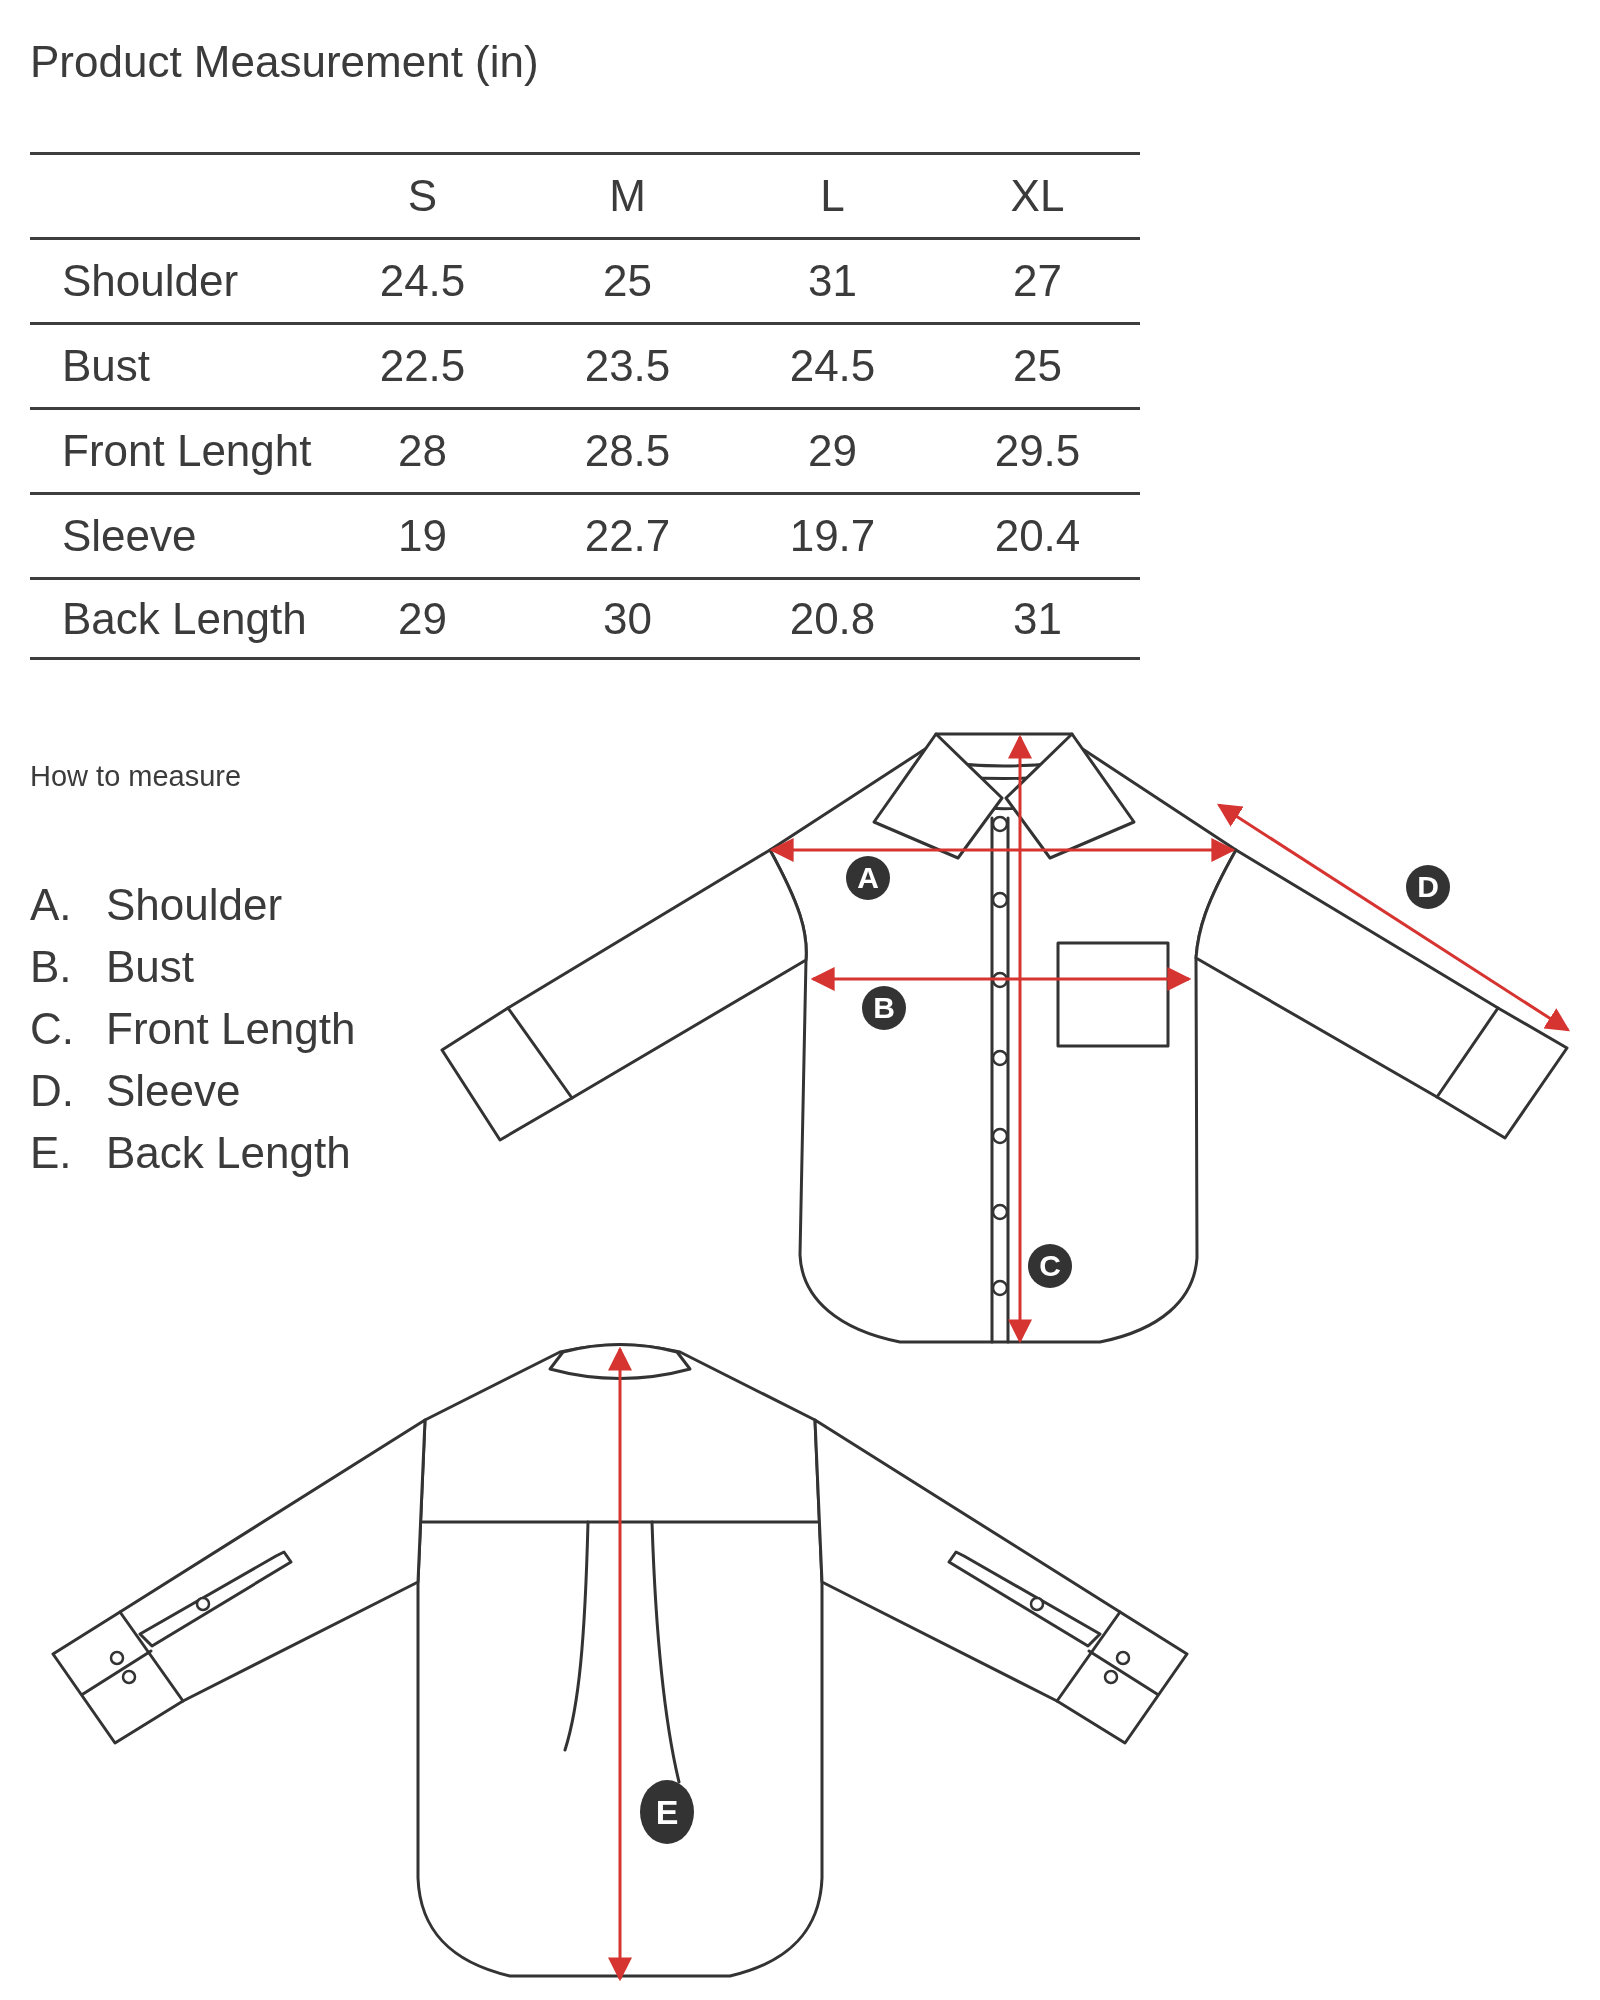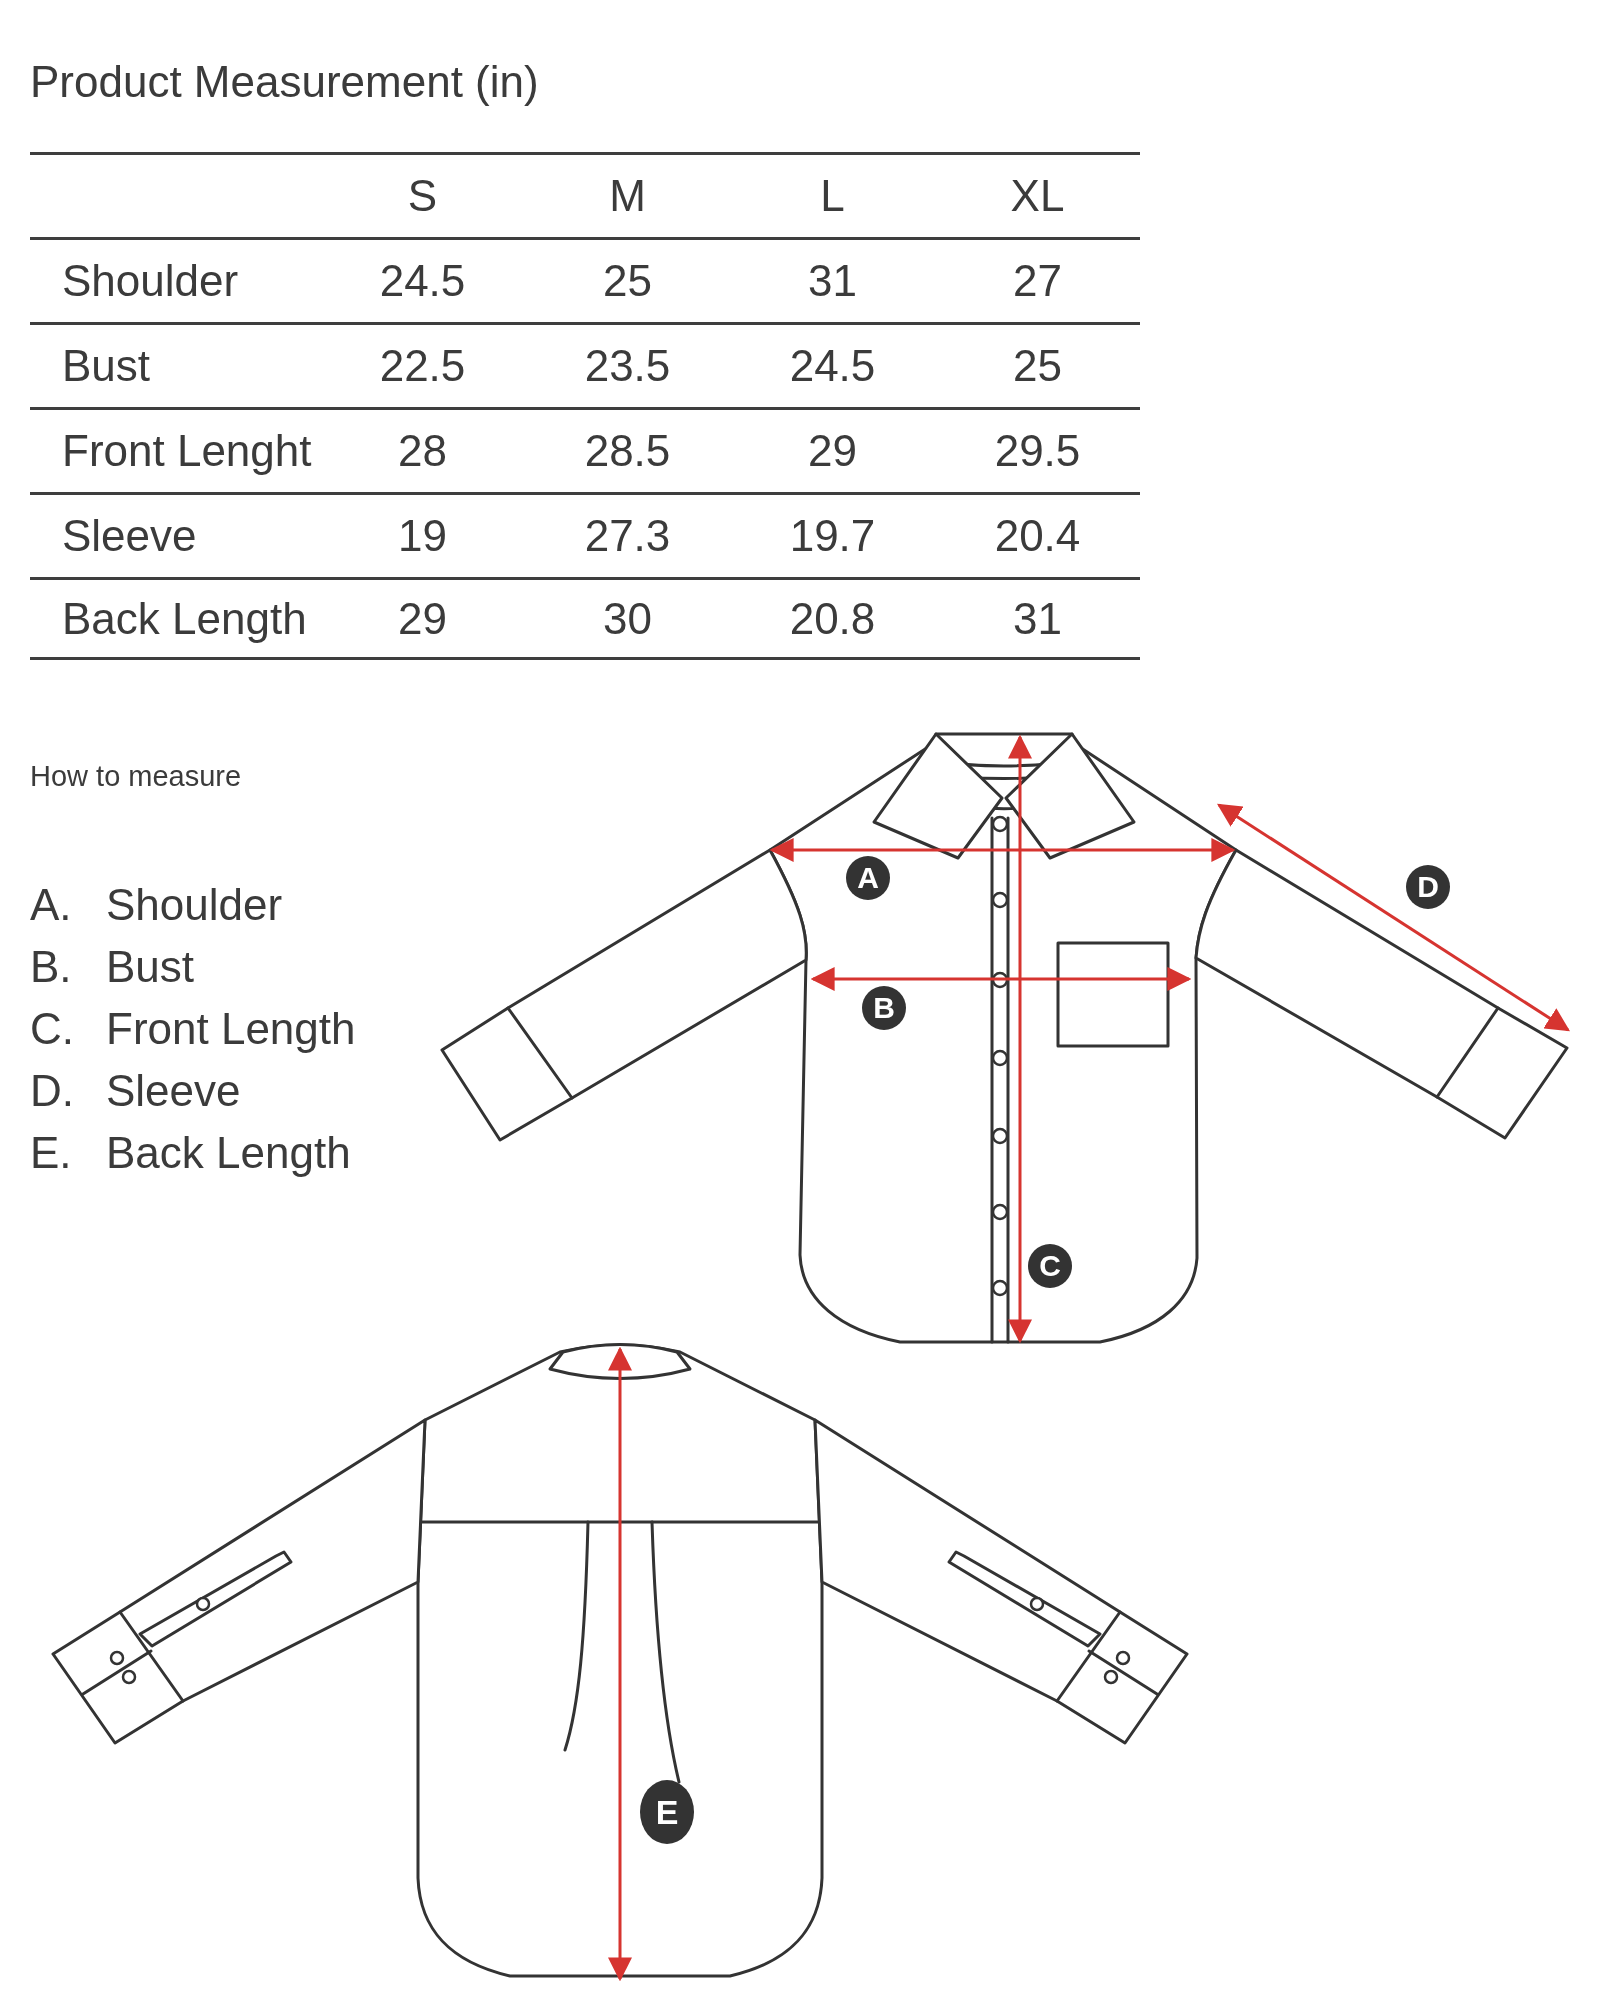--- a/index.html
+++ b/index.html
@@ -1,21 +1,21 @@
 <!DOCTYPE html>
 <html><head>
 <meta charset="utf-8">
 <style>
   html,body{margin:0;padding:0;}
   body{
     width:1600px;height:2000px;position:relative;background:#ffffff;
     font-family:"Liberation Sans", sans-serif;color:#3b3b3b;overflow:hidden;
   }
   .page-title{
-    position:absolute;left:30px;top:38px;font-size:44px;line-height:1.1;margin-top:20px;
+    position:absolute;left:30px;top:38px;font-size:44px;line-height:1.1;
   }
   table.size-table{
     position:absolute;left:30px;top:152px;width:1110px;
     border-collapse:collapse;table-layout:fixed;font-size:44px;color:#3b3b3b;
   }
   table.size-table th, table.size-table td{
     font-weight:normal;text-align:center;padding:0;
     border-top:3px solid #3e3e3e;
   }
   table.size-table thead th{height:82px;}
@@ -74,21 +74,21 @@
     <tr>
       <td class="rowlabel">Front Lenght</td>
       <td>28</td>
       <td>28.5</td>
       <td>29</td>
       <td>29.5</td>
     </tr>
     <tr>
       <td class="rowlabel">Sleeve</td>
       <td>19</td>
-      <td>27.3</td>
+      <td>22.7</td>
       <td>19.7</td>
       <td>20.4</td>
     </tr>
     <tr>
       <td class="rowlabel">Back Length</td>
       <td>29</td>
       <td>30</td>
       <td>20.8</td>
       <td>31</td>
     </tr>

